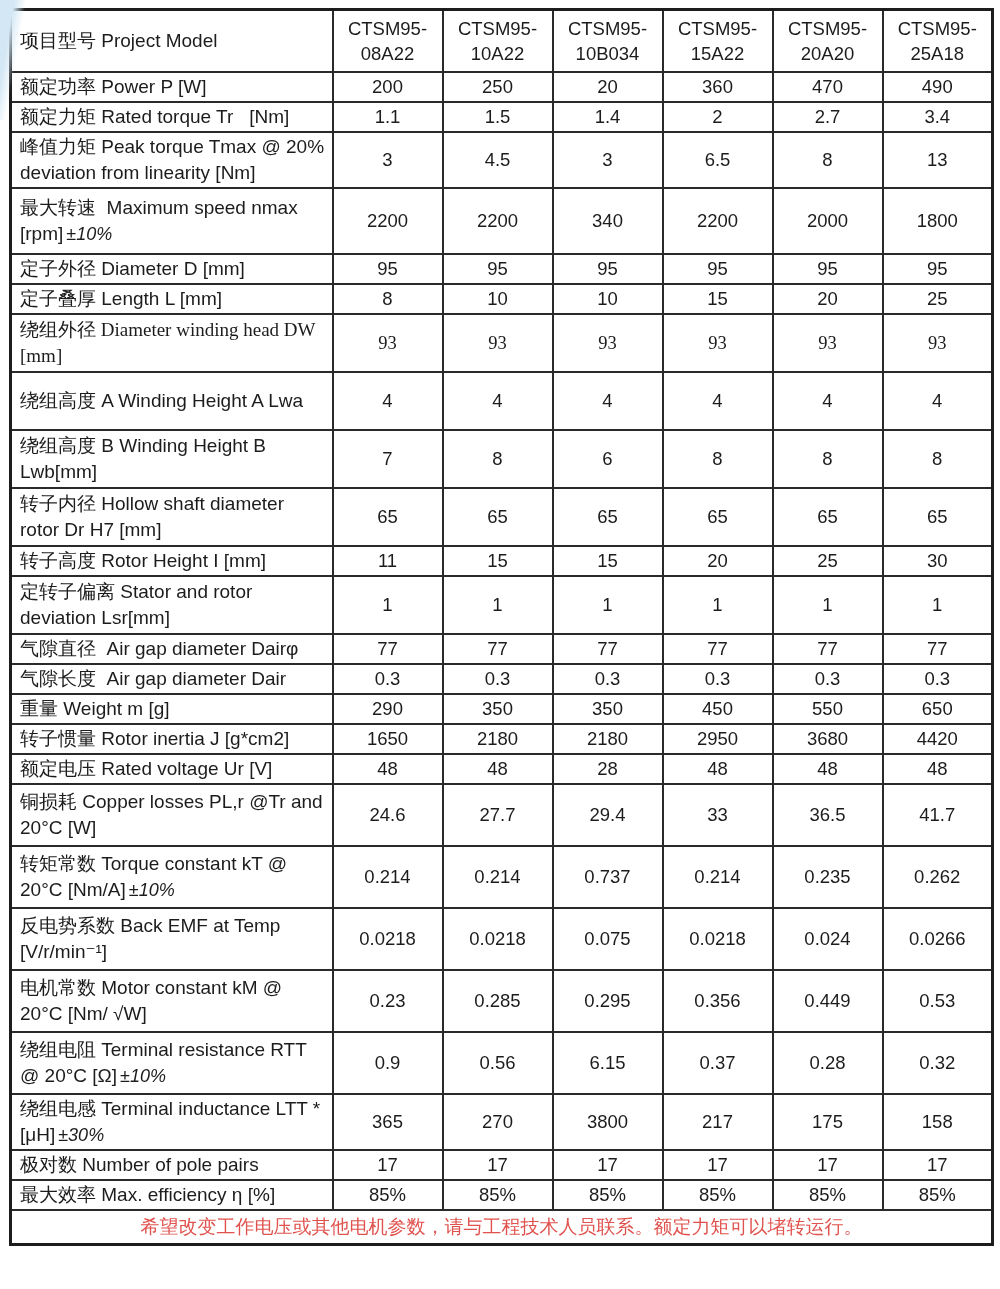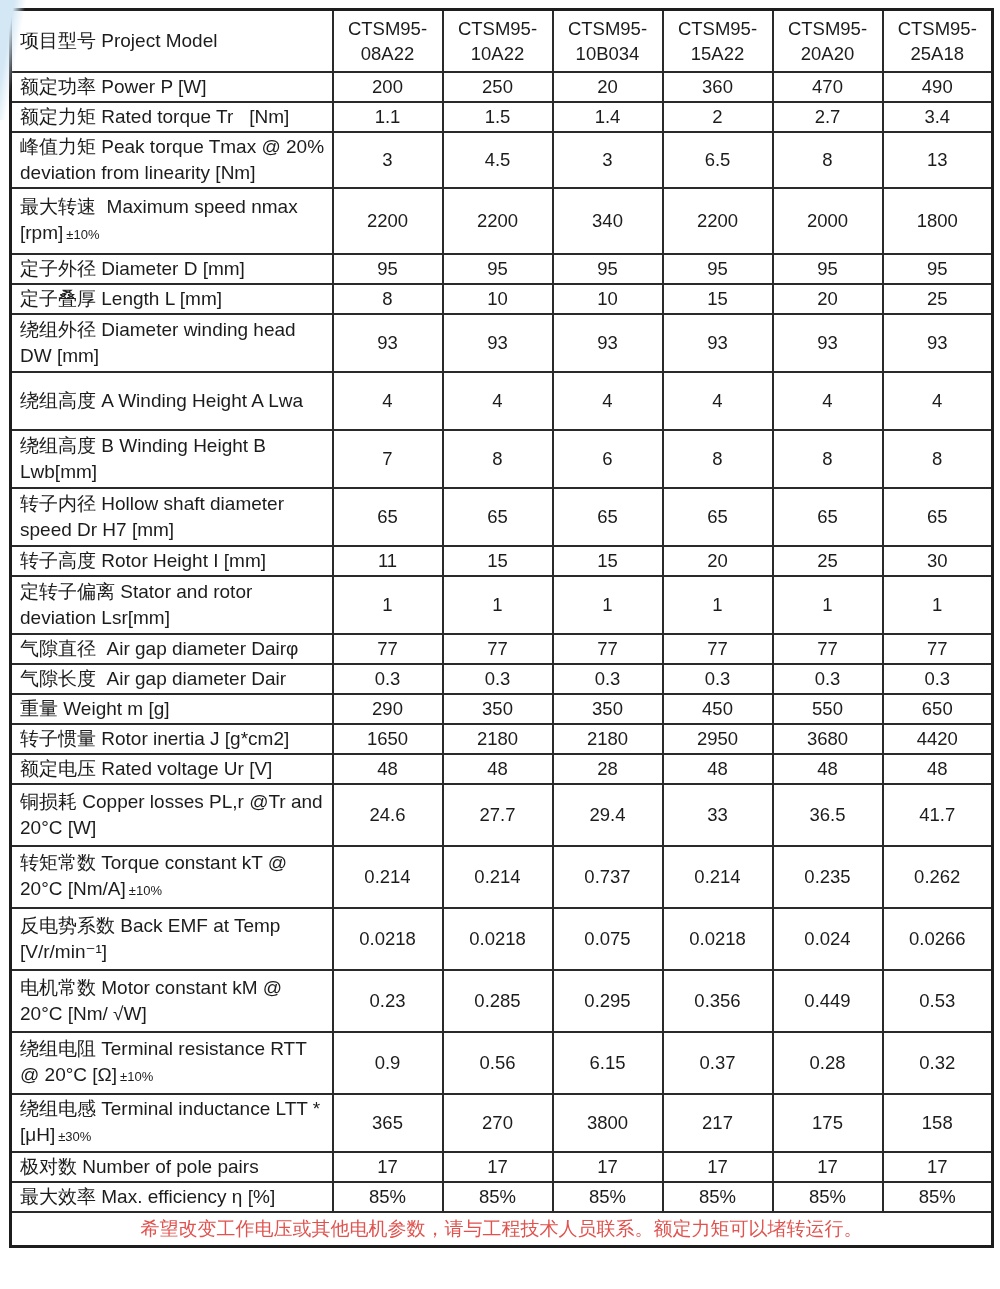--- a/index.html
+++ b/index.html
@@ -51,23 +51,24 @@
     font-size: 18.5px;
     line-height: 25px;
     overflow-wrap: break-word;
   }
   td.value-cell {
     text-align: center;
     font-size: 18.5px;
     line-height: 24px;
   }
   .note {
-    font-size: 13px;
+    font-size: 18px;
     letter-spacing: 0px;
     margin-left: 3px;
+    font-style: italic;
   }
   tfoot td.footer-cell {
     text-align: center;
     font-size: 19px;
     line-height: 24px;
     padding: 4px 2px;
     height: 32px;
   }
 </style>
 </head>
@@ -146,21 +147,21 @@
       </tr>
       <tr style="height: 27px;">
         <td class="label-cell"><span>定子叠厚 Length L [mm]</span></td>
         <td class="value-cell">8</td>
         <td class="value-cell">10</td>
         <td class="value-cell">10</td>
         <td class="value-cell">15</td>
         <td class="value-cell">20</td>
         <td class="value-cell">25</td>
       </tr>
-      <tr style="height: 58px;">
+      <tr style="height: 58px; font-family: Liberation Serif, serif;">
         <td class="label-cell"><span>绕组外径 Diameter winding head DW [mm]</span></td>
         <td class="value-cell">93</td>
         <td class="value-cell">93</td>
         <td class="value-cell">93</td>
         <td class="value-cell">93</td>
         <td class="value-cell">93</td>
         <td class="value-cell">93</td>
       </tr>
       <tr style="height: 58px;">
         <td class="label-cell"><span>绕组高度 A Winding Height A Lwa</span></td>
@@ -174,21 +175,21 @@
       <tr style="height: 58px;">
         <td class="label-cell"><span>绕组高度 B Winding Height B Lwb[mm]</span></td>
         <td class="value-cell">7</td>
         <td class="value-cell">8</td>
         <td class="value-cell">6</td>
         <td class="value-cell">8</td>
         <td class="value-cell">8</td>
         <td class="value-cell">8</td>
       </tr>
       <tr style="height: 58px;">
-        <td class="label-cell"><span>转子内径 Hollow shaft diameter speed Dr H7 [mm]</span></td>
+        <td class="label-cell"><span>转子内径 Hollow shaft diameter rotor Dr H7 [mm]</span></td>
         <td class="value-cell">65</td>
         <td class="value-cell">65</td>
         <td class="value-cell">65</td>
         <td class="value-cell">65</td>
         <td class="value-cell">65</td>
         <td class="value-cell">65</td>
       </tr>
       <tr style="height: 27px;">
         <td class="label-cell"><span>转子高度 Rotor Height I [mm]</span></td>
         <td class="value-cell">11</td>

